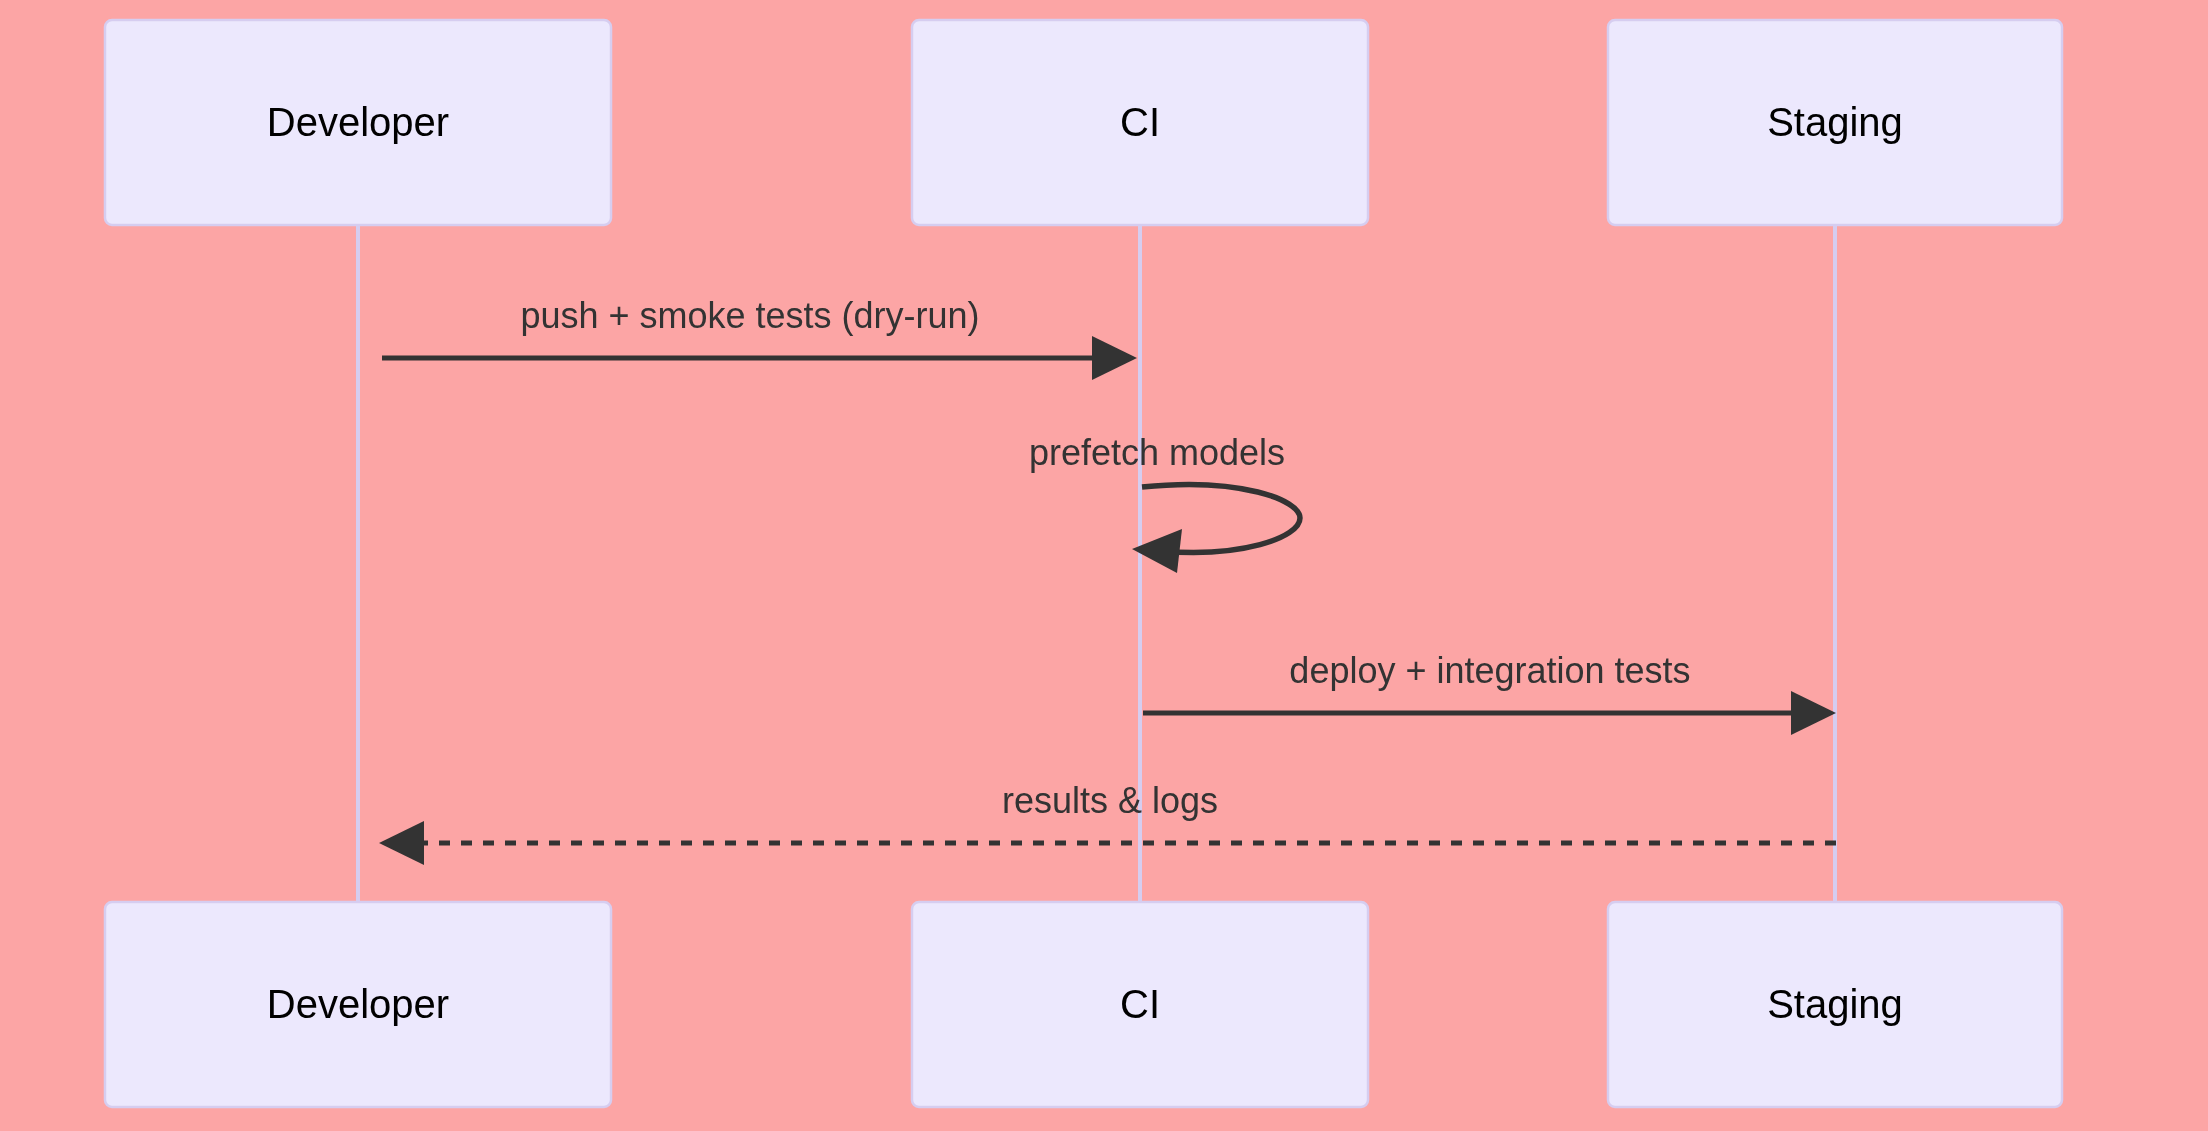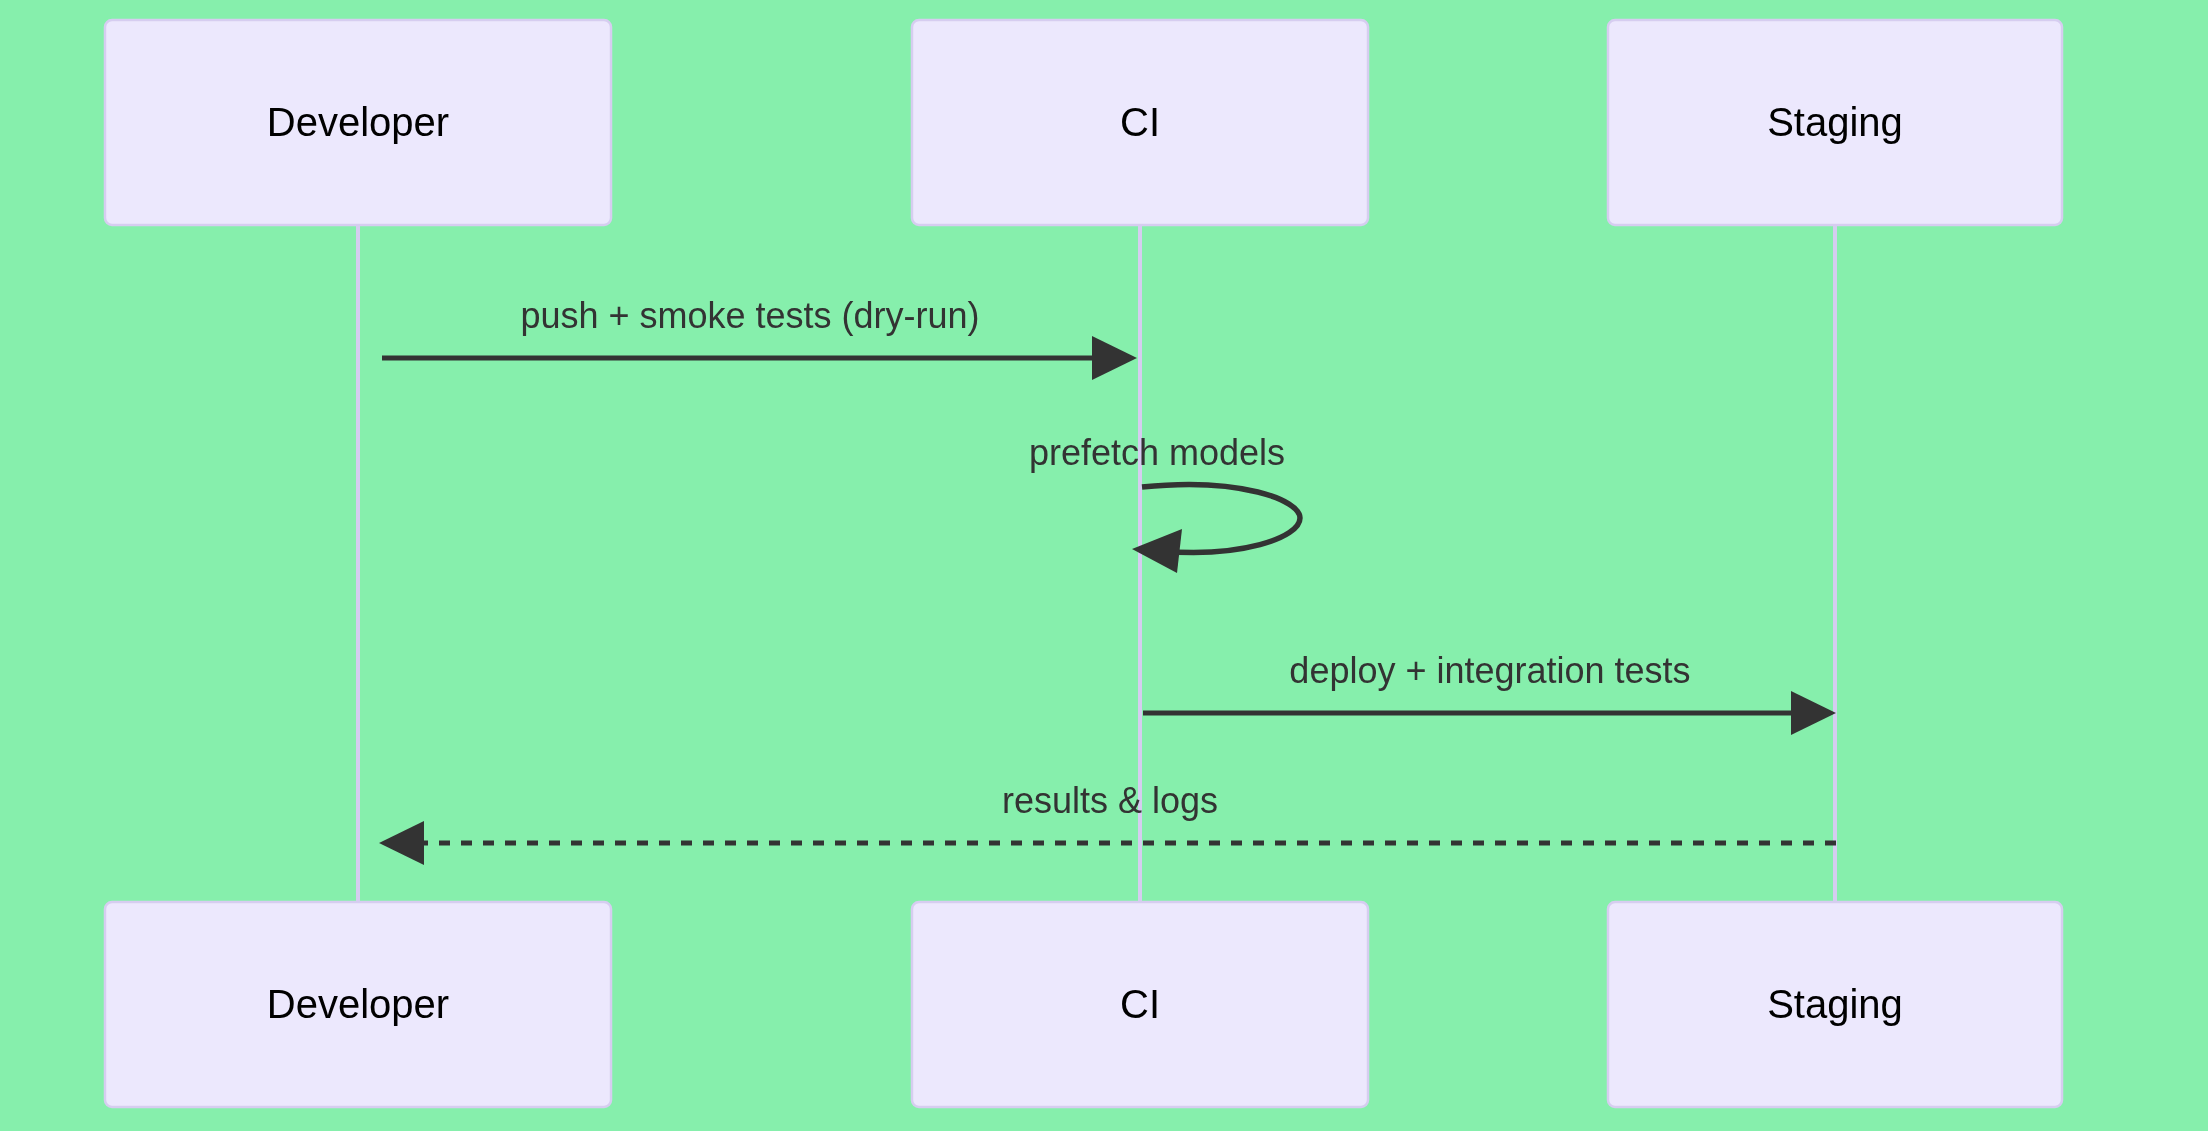--- a/index.html
+++ b/index.html
@@ -7,21 +7,21 @@
     padding: 0;
     background: #ffffff;
   }
   body {
     font-family: "Liberation Sans", sans-serif;
   }
   #diagram-root {
     position: relative;
     width: 2208px;
     height: 1131px;
-    background: #86efac;
+    background: #fca5a5;
     overflow: hidden;
   }
   svg.diagram-canvas {
     display: block;
     width: 2208px;
     height: 1131px;
   }
   .participant-box-rect {
     fill: #ECE8FD;
     stroke: #D6CDF0;

